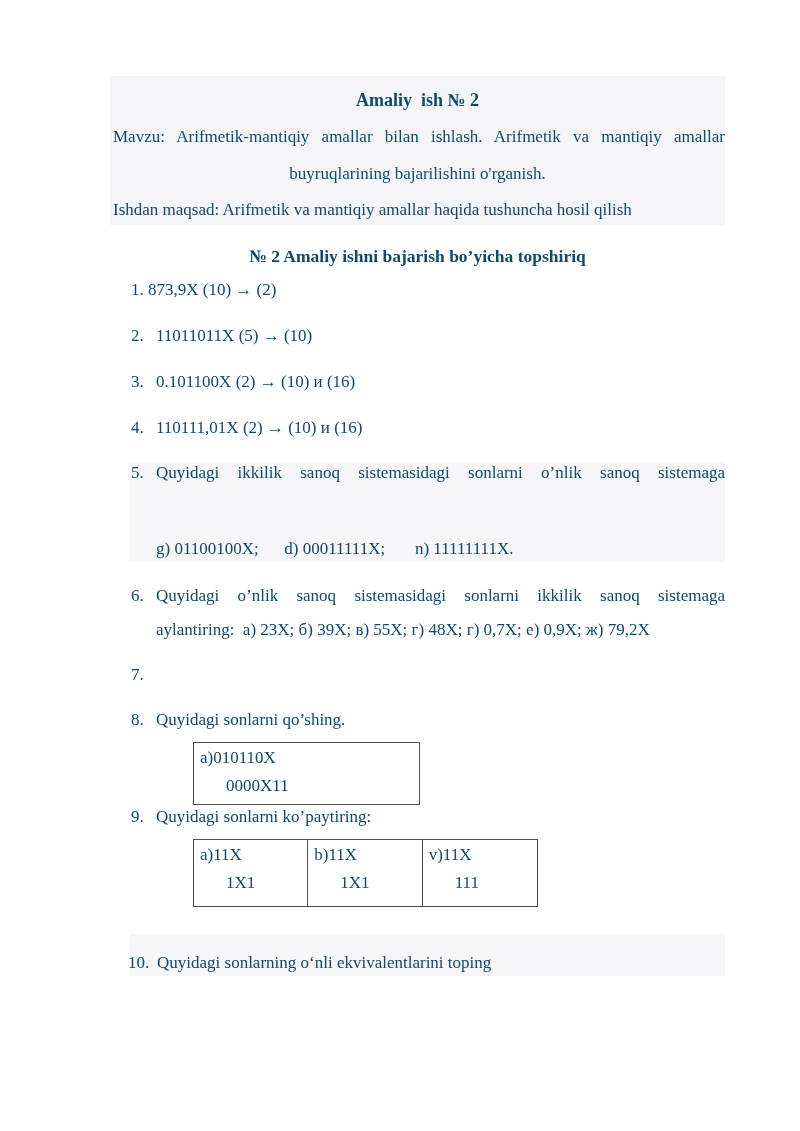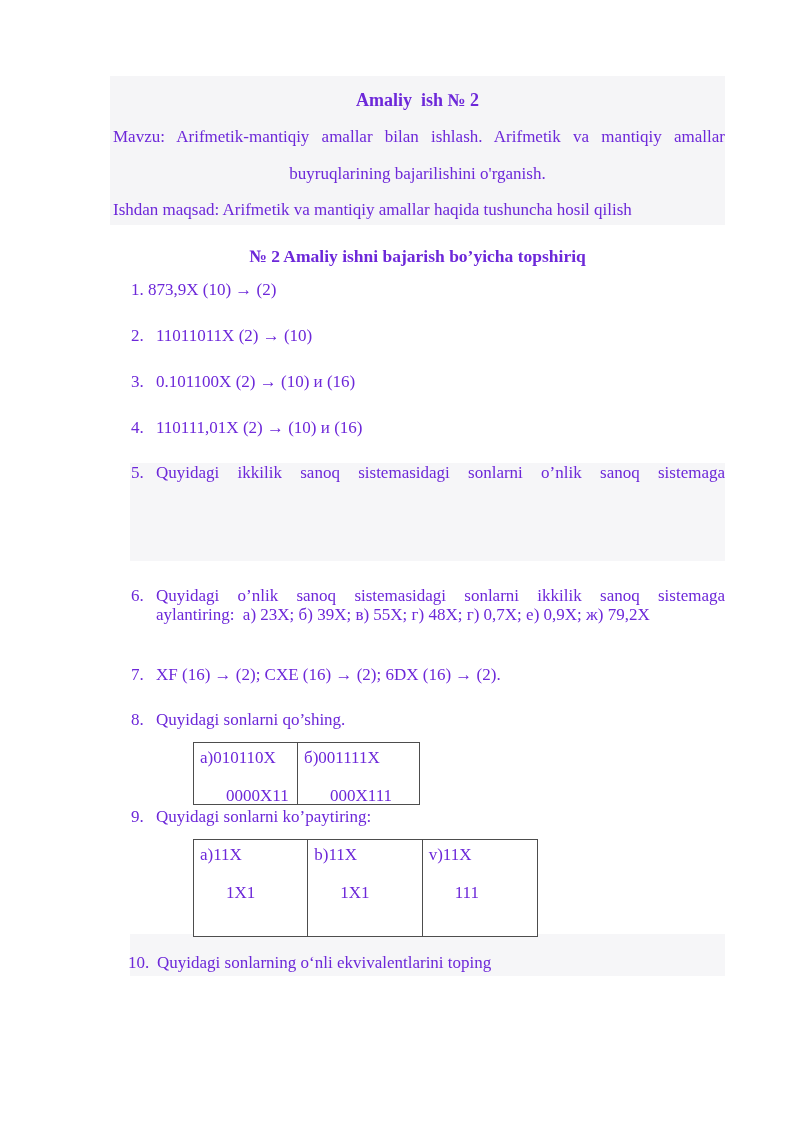--- a/index.html
+++ b/index.html
@@ -3,21 +3,21 @@
 <meta charset="utf-8">
 <style>
   html, body { margin: 0; padding: 0; background: #ffffff; }
   .page {
     position: relative;
     width: 800px;
     height: 1131px;
     background: #ffffff;
     font-family: "Liberation Serif", serif;
     font-size: 17px;
-    color: #6d28d9;
+    color: #0c4a6e;
     overflow: hidden;
   }
   .abs { position: absolute; white-space: pre-wrap; line-height: 21px; }
   .shade { position: absolute; background: #f5f5f7; }
   .shade-soft { position: absolute; background: #f6f6f8; }
   .bold { font-weight: bold; }
   .center { text-align: center; }
   .justify-last { text-align: justify; text-align-last: justify; }
   .num { position: absolute; line-height: 21px; }
 
@@ -28,21 +28,21 @@
     box-sizing: border-box;
     background: #fff;
   }
   .tbl .cell {
     box-sizing: border-box;
     border-right: 1px solid #4d4d4d;
     padding: 4px 11px 0 6px;
   }
   .tbl .cell:last-child { border-right: none; }
   .cell .l1 { line-height: 22px; white-space: pre; }
-  .cell .l2 { line-height: 22px; margin-top: 16px; padding-left: 26px; white-space: pre; }
+  .cell .l2 { line-height: 22px; margin-top: 6px; padding-left: 26px; white-space: pre; }
 </style>
 </head>
 <body>
 
 <div class="page">
 
   <div class="shade" style="left:110px; top:76px; width:615px; height:149px;"></div>
 
   <div class="shade-soft" style="left:130px; top:463px; width:595px; height:98px;"></div>
 
@@ -52,56 +52,52 @@
   <div class="abs justify-last" style="left:113px; top:126px; width:612px;">Mavzu: Arifmetik-mantiqiy amallar bilan ishlash. Arifmetik va mantiqiy amallar</div>
   <div class="abs center" style="left:110px; top:163px; width:615px;">buyruqlarining bajarilishini o'rganish.</div>
   <div class="abs" style="left:113px; top:199px; width:615px;">Ishdan maqsad: Arifmetik va mantiqiy amallar haqida tushuncha hosil qilish</div>
 
   <div class="abs bold center" style="left:110px; top:246px; width:615px; font-size:17.5px;">№ 2 Amaliy ishni bajarish bo’yicha topshiriq</div>
 
   <div class="num" style="left:131px; top:279px;">1.</div>
   <div class="abs" style="left:148px; top:279px;">873,9X (10) → (2)</div>
 
   <div class="num" style="left:131px; top:325px;">2.</div>
-  <div class="abs" style="left:156px; top:325px;">11011011X (2) → (10)</div>
+  <div class="abs" style="left:156px; top:325px;">11011011X (5) → (10)</div>
 
   <div class="num" style="left:131px; top:371px;">3.</div>
   <div class="abs" style="left:156px; top:371px;">0.101100X (2) → (10) и (16)</div>
 
   <div class="num" style="left:131px; top:417px;">4.</div>
   <div class="abs" style="left:156px; top:417px;">110111,01X (2) → (10) и (16)</div>
 
   <div class="num" style="left:131px; top:462px;">5.</div>
   <div class="abs justify-last" style="left:156px; top:462px; width:569px;">Quyidagi ikkilik sanoq sistemasidagi sonlarni o’nlik sanoq sistemaga</div>
+  <div class="abs" style="left:156px; top:538px;">g) 01100100X;      d) 00011111X;       n) 11111111X.</div>
 
   <div class="num" style="left:131px; top:585px;">6.</div>
   <div class="abs justify-last" style="left:156px; top:585px; width:569px;">Quyidagi o’nlik sanoq sistemasidagi sonlarni ikkilik sanoq sistemaga</div>
-  <div class="abs" style="left:156px; top:604px;">aylantiring:  a) 23X; б) 39X; в) 55X; г) 48X; г) 0,7X; e) 0,9X; ж) 79,2X</div>
+  <div class="abs" style="left:156px; top:619px;">aylantiring:  a) 23X; б) 39X; в) 55X; г) 48X; г) 0,7X; e) 0,9X; ж) 79,2X</div>
 
   <div class="num" style="left:131px; top:664px;">7.</div>
-  <div class="abs" style="left:156px; top:664px;">XF (16) → (2); CXE (16) → (2); 6DX (16) → (2).</div>
 
   <div class="num" style="left:131px; top:709px;">8.</div>
   <div class="abs" style="left:156px; top:709px;">Quyidagi sonlarni qo’shing.</div>
 
   <div class="tbl" style="left:193px; top:742px; width:227px; height:63px;">
     <div class="cell" style="width:104px;">
       <div class="l1">a)010110X</div>
       <div class="l2">0000X11</div>
     </div>
-    <div class="cell" style="width:123px;">
-      <div class="l1">б)001111X</div>
-      <div class="l2">000X111</div>
-    </div>
   </div>
 
   <div class="num" style="left:131px; top:806px;">9.</div>
   <div class="abs" style="left:156px; top:806px;">Quyidagi sonlarni ko’paytiring:</div>
 
-  <div class="tbl" style="left:193px; top:839px; width:345px; height:98px;">
+  <div class="tbl" style="left:193px; top:839px; width:345px; height:68px;">
     <div class="cell" style="width:115px;">
       <div class="l1">a)11X</div>
       <div class="l2">1X1</div>
     </div>
     <div class="cell" style="width:115px;">
       <div class="l1">b)11X</div>
       <div class="l2">1X1</div>
     </div>
     <div class="cell" style="width:115px;">
       <div class="l1">v)11X</div>

